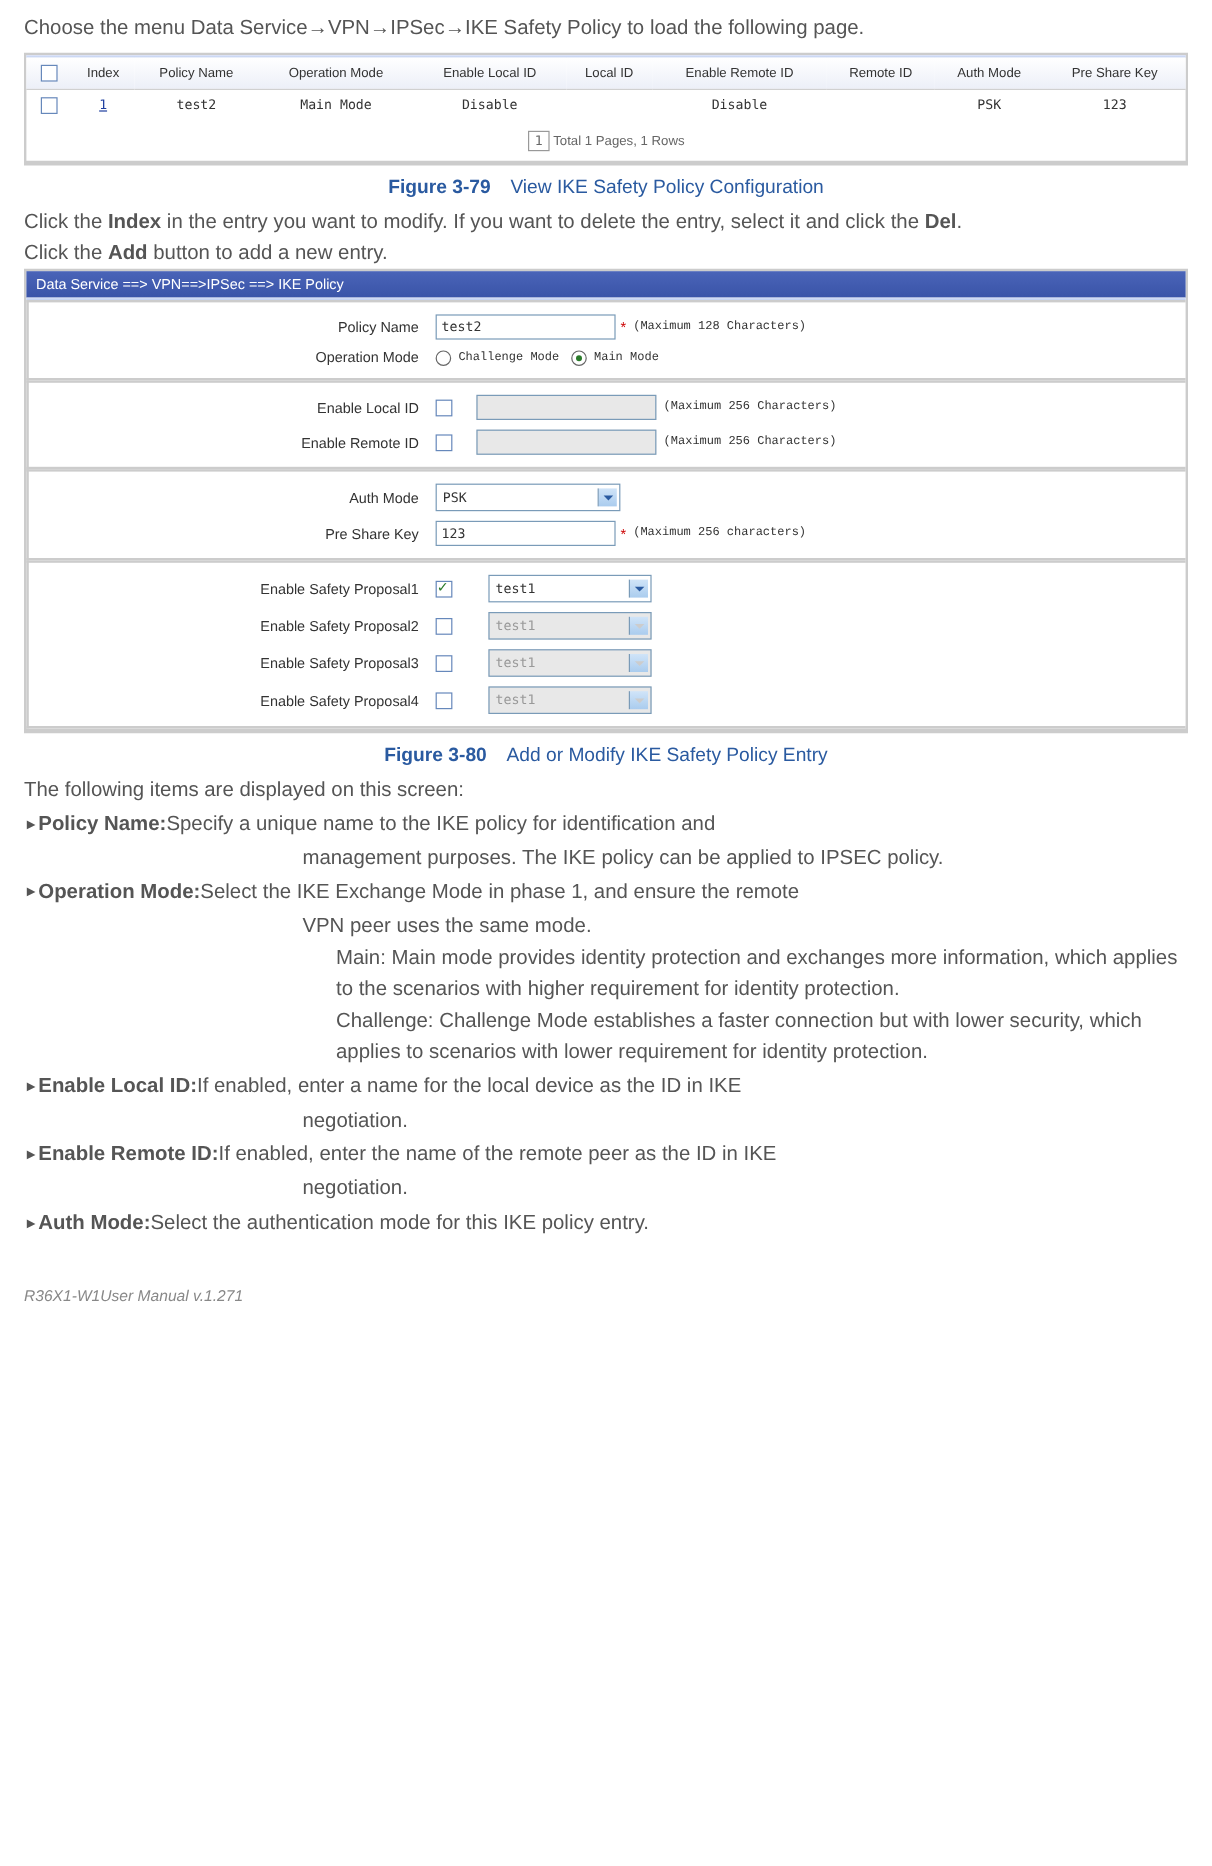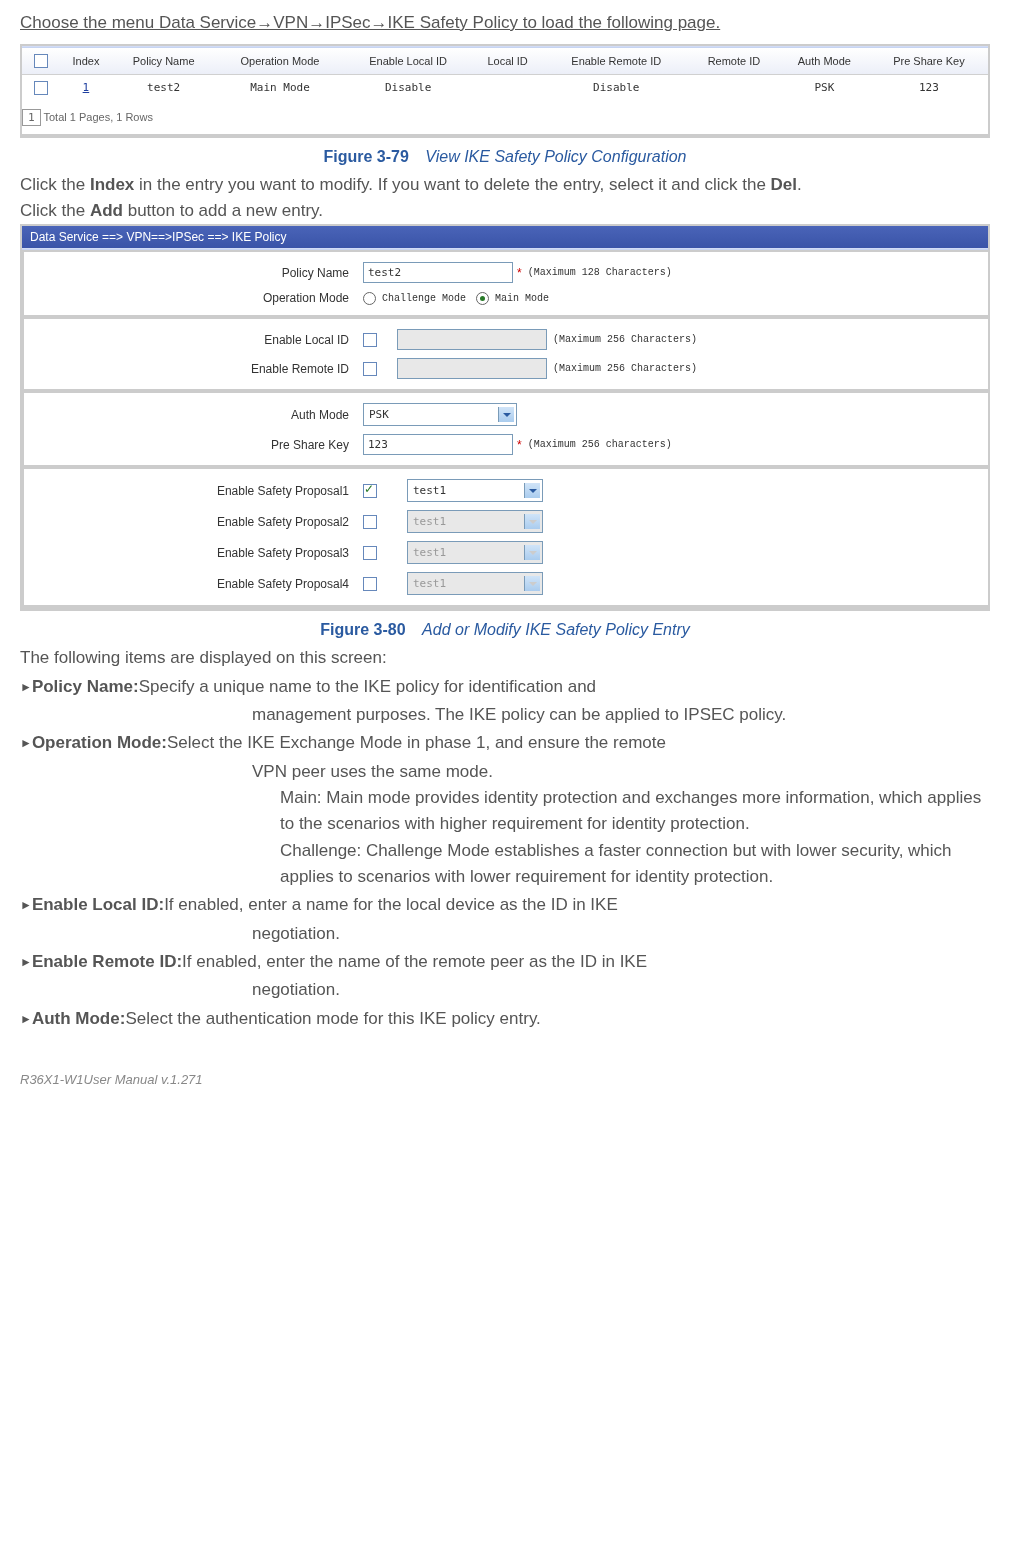--- a/index.html
+++ b/index.html
@@ -7,21 +7,20 @@
     font-size: 17px;
     color: #555;
     margin: 0;
     padding: 10px 20px;
     background: #fff;
     width: 970px;
   }
   .intro-text {
     margin-bottom: 8px;
     line-height: 1.5;
-    text-decoration: underline;
   }
   .screenshot-box {
     border: 2px solid #ccc;
     border-bottom: 4px solid #ccc;
     margin-bottom: 8px;
   }
   .breadcrumb-bar {
     background: linear-gradient(to bottom, #4a64b8, #3a54a8);
     color: #fff;
     font-size: 12px;
@@ -74,20 +73,21 @@
     color: #333;
     text-align: center;
     font-family: monospace;
     font-size: 11px;
   }
   .policy-table td.link-cell a {
     color: #2040a0;
     text-decoration: underline;
   }
   .pagination-row {
+    text-align: center;
     font-size: 11px;
     color: #666;
     padding: 8px 0;
     font-family: Arial, sans-serif;
   }
   .page-num-box {
     display: inline-block;
     border: 1px solid #999;
     padding: 1px 5px;
     font-family: monospace;
@@ -114,21 +114,20 @@
   .figure-caption {
     text-align: center;
     margin: 10px 0 6px 0;
     font-size: 16px;
   }
   .figure-caption .fig-num {
     font-weight: bold;
     color: #2a5aa0;
   }
   .figure-caption .fig-title {
-    font-style: italic;
     color: #2a5aa0;
     margin-left: 12px;
     margin-top: 29px;
   }
   .body-text {
     line-height: 1.55;
   }
   .body-text strong {
     font-weight: bold;
   }

